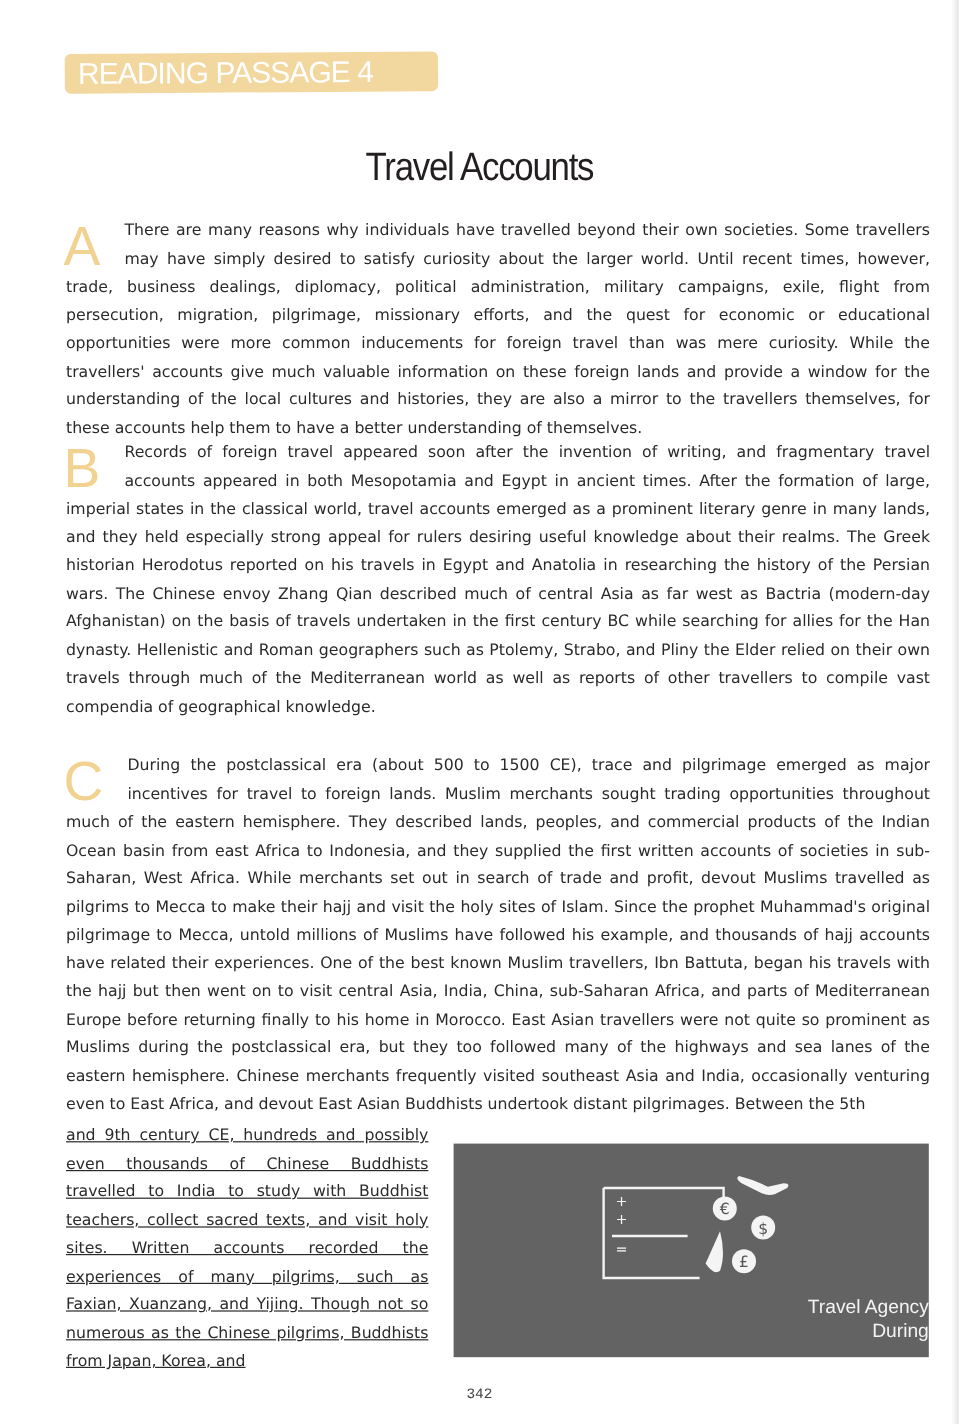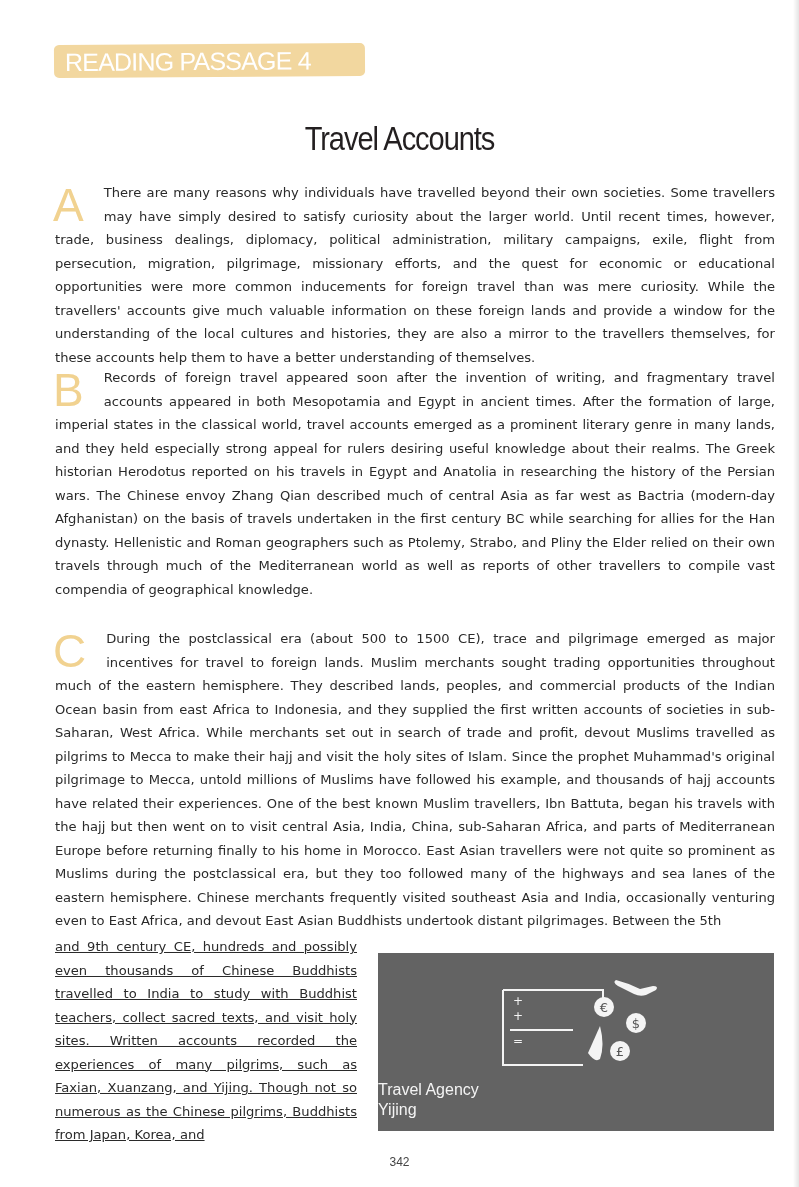--- a/index.html
+++ b/index.html
@@ -15,24 +15,24 @@
            font-family: "Liberation Sans", sans-serif; font-size: 33px; color: #231f20;
            letter-spacing: -1.2px; transform: scaleX(0.88); }
   .para { position: absolute; left: 55px; width: 720px; font-size: 13.1px; line-height: 23.5px;
           text-align: justify; color: #2a2a2a; }
   .dropcap { float: left; font-family: "Liberation Sans", sans-serif; font-weight: normal;
              font-size: 46px; line-height: 40px; color: #f1d290; margin: 4px 20px 0 -2px; }
   .narrow { position: absolute; left: 55px; top: 935px; width: 302px; font-size: 13.1px;
             line-height: 23.5px; text-align: justify; text-decoration: underline; }
   .figure { position: absolute; left: 378px; top: 953px; width: 396px; height: 178px;
             background: #636363; }
-  .figure-label { position: absolute; left: 0; width: 100%; text-align: left; color: #f4f4f4;
+  .figure-label { position: absolute; left: 0; width: 100%; text-align: right; color: #f4f4f4;
                   font-family: "Liberation Sans", sans-serif; font-size: 16px; line-height: 20px; }
   .pagenum { position: absolute; left: 0; width: 799px; top: 1155px; text-align: center;
-             font-family: Liberation Sans, sans-serif; font-size: 12px; color: #444; }
+             font-family: Liberation Mono, monospace; font-size: 12px; color: #444; }
 </style>
 </head>
 <body>
 
 <div class="right-edge"></div>
 
 <div class="badge">
   <span>READING PASSAGE 4</span>
 </div>
 
@@ -76,16 +76,16 @@
     <g>
       <circle cx="258" cy="70" r="10" fill="#f4f4f4"></circle>
       <text x="258" y="75" text-anchor="middle" fill="#555" font-family="DejaVu Sans, sans-serif" font-size="13">$</text>
     </g>
     <g>
       <circle cx="242" cy="98" r="10" fill="#f4f4f4"></circle>
       <text x="242" y="103" text-anchor="middle" fill="#555" font-family="DejaVu Sans, sans-serif" font-size="13">£</text>
     </g>
   </svg>
   <div class="figure-label" style="top:127px;">Travel Agency</div>
-  <div class="figure-label" style="top:147px;">Yijing</div>
+  <div class="figure-label" style="top:147px;">During</div>
 </div>
 
 <div class="pagenum">342</div>
 
 </body></html>

